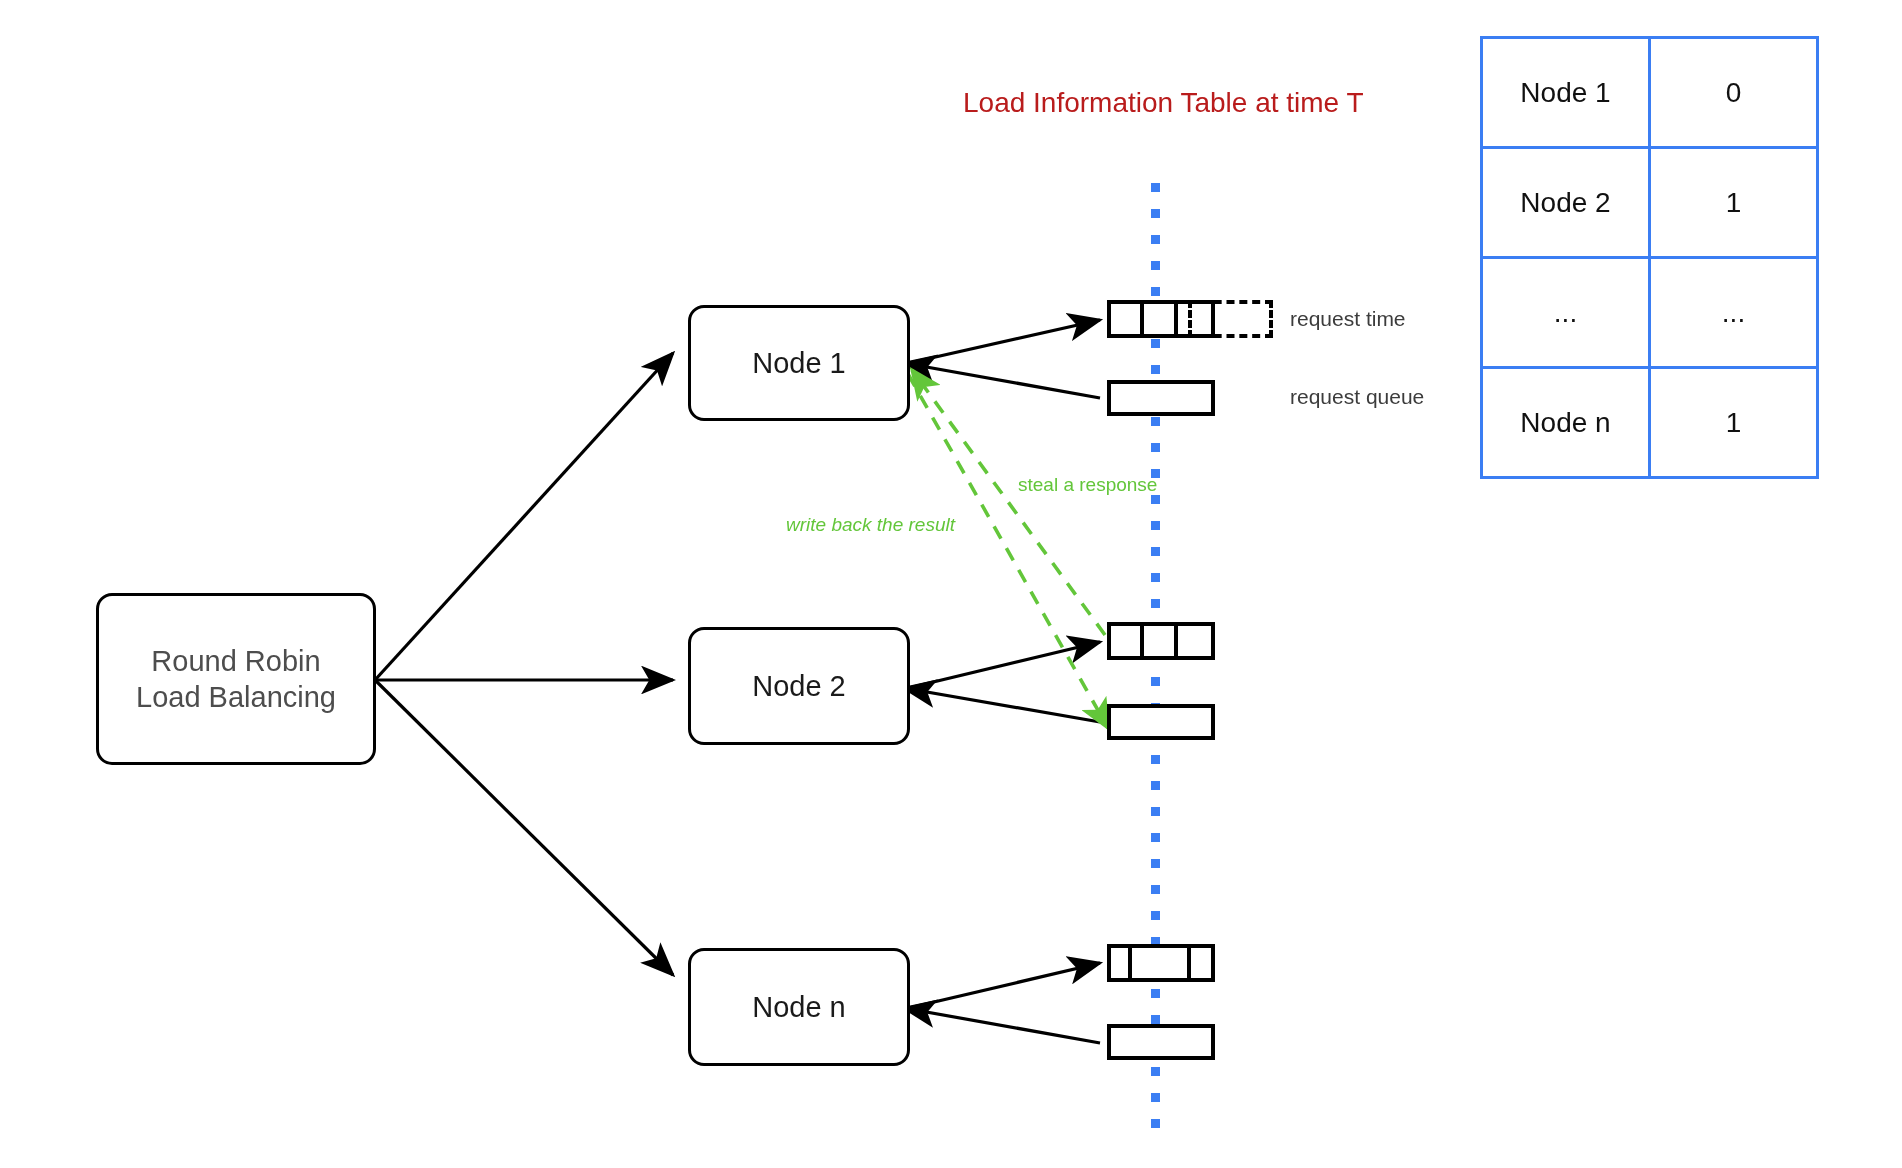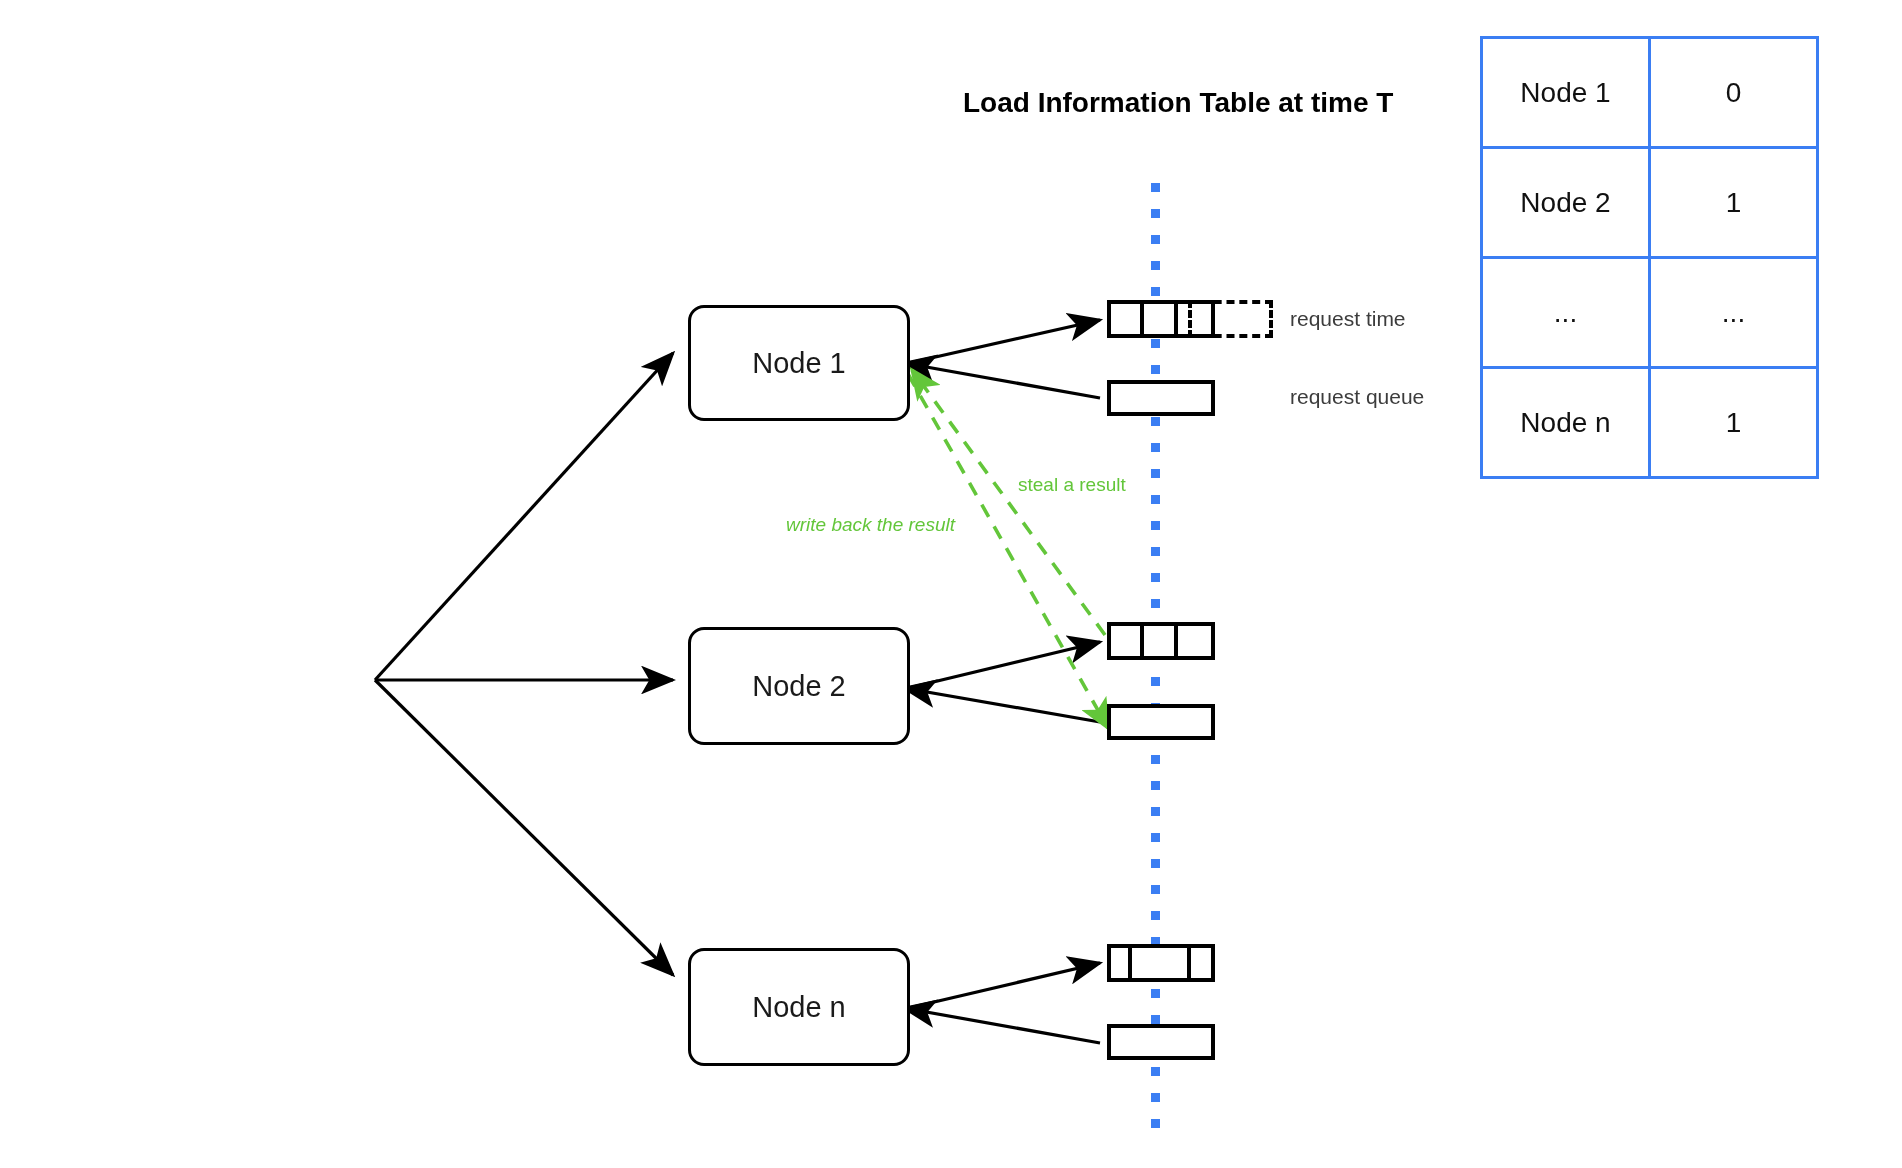--- a/index.html
+++ b/index.html
@@ -69,22 +69,22 @@
   }
   .q-label {
     position: absolute;
     font-size: 21px;
     color: #3c3c3c;
     white-space: nowrap;
   }
   .title {
     position: absolute;
     font-size: 28px;
-    font-weight: 700;
-    color: #000000;
+    font-weight: 400;
+    color: #b91c1c;
     white-space: nowrap;
   }
   .green-label {
     position: absolute;
     font-size: 19px;
     color: #63c63a;
     white-space: nowrap;
   }
   table.load-table {
     position: absolute;
@@ -191,20 +191,26 @@
       <div class="dot" style="top: 754px;"></div>
       <div class="dot" style="top: 780px;"></div>
       <div class="dot" style="top: 806px;"></div>
       <div class="dot" style="top: 832px;"></div>
       <div class="dot" style="top: 858px;"></div>
       <div class="dot" style="top: 884px;"></div>
       <div class="dot" style="top: 910px;"></div>
       <div class="dot" style="top: 936px;"></div>
     </div>
 
+  <div class="node-box lb-box" style="left:96px; top:593px; width:280px; height:172px;">
+    <div>
+      <div>Round Robin</div>
+      <div>Load Balancing</div>
+    </div>
+  </div>
 
   <div class="node-box small-label" style="left:688px; top:305px; width:222px; height:116px;">
     <span>Node 1</span>
   </div>
 
   <div class="node-box small-label" style="left:688px; top:627px; width:222px; height:118px;">
     <span>Node 2</span>
   </div>
 
   <div class="node-box small-label" style="left:688px; top:948px; width:222px; height:118px;">
@@ -237,21 +243,21 @@
   <div class="queue" style="left:1107px; top:944px; width:108px; height:38px;">
     <div class="cell" style="width:22px;"></div>
     <div class="cell" style="width:64px;"></div>
     <div class="cell last" style="width:22px;"></div>
   </div>
 
   <div class="queue" style="left:1107px; top:1024px; width:108px; height:36px;">
     <div class="cell last" style="width:100%;"></div>
   </div>
 
-  <div class="green-label" style="left:1018px; top:474px;">steal a result</div>
+  <div class="green-label" style="left:1018px; top:474px;">steal a response</div>
   <div class="green-label" style="left:786px; top:514px;font-style:italic;">write back the result</div>
 
   <div class="title" style="left:963px; top:87px;">Load Information Table at time T</div>
 
   <table class="load-table" style="left:1480px; top:36px;">
     <tbody>
       <tr>
         <td>Node 1</td>
         <td>0</td>
       </tr>

